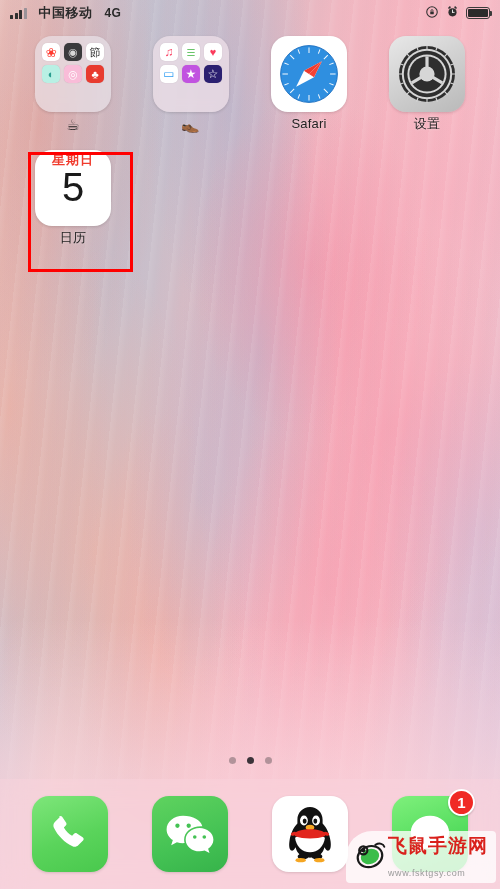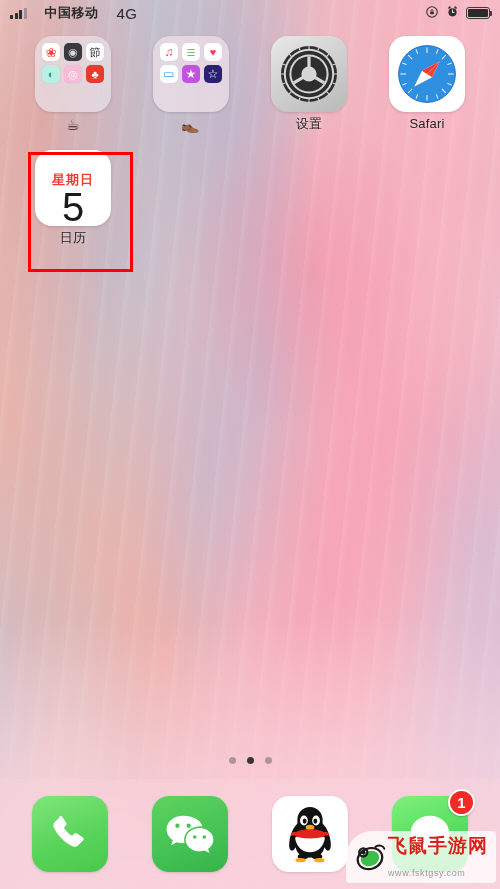--- a/index.html
+++ b/index.html
@@ -58,30 +58,30 @@
     position:absolute; left:0; right:0; bottom:0; height:270px;
     background:linear-gradient(to bottom, rgba(250,215,222,0) 0%, rgba(250,214,223,.62) 55%, rgba(249,210,221,.9) 100%);
   }
 
   
   #statusbar {
     position:absolute; top:0; left:0; right:0; height:26px;
     display:flex; align-items:center;
     padding:0 10px; color:#2a2a2a; font-size:13px; z-index:40;
   }
-  .sb-left { display:flex; align-items:center; gap:18px; }
+  .sb-left { display:flex; align-items:center; gap:12px; }
   .sb-center { position:absolute; left:0; right:0; text-align:center;
                font-size:14px; font-weight:700; letter-spacing:.4px; pointer-events:none; }
   .sb-right { margin-left:auto; display:flex; align-items:center; gap:7px; }
   .bars { display:flex; align-items:flex-end; gap:1.5px; height:11px; }
   .bars i { display:block; width:3px; background:#2f2f2f; border-radius:.5px; }
   .bars i:nth-child(1){height:4px;} .bars i:nth-child(2){height:6px;}
   .bars i:nth-child(3){height:8.5px;} .bars i:nth-child(4){height:11px;background:#9a9298;}
   .carrier { font-size:13px; font-weight:600; letter-spacing:.5px; }
-  .nettype { font-size:15px; font-weight:400; letter-spacing:.3px; }
+  .nettype { font-size:12px; font-weight:700; letter-spacing:.3px; }
   .battery { width:24px; height:12px; border:1.3px solid #3a3a3a; border-radius:3px;
              position:relative; padding:1.4px; }
   .battery::after { content:""; position:absolute; right:-3.4px; top:3.3px;
              width:2px; height:4.6px; background:#3a3a3a; border-radius:0 1px 1px 0; }
   .battery span { display:block; height:100%; background:#2b2b2b; border-radius:1px; }
 
   
   #grid {
     position:absolute; top:36px; left:0; right:0; z-index:20;
     display:grid; grid-template-columns:repeat(4,1fr);
@@ -109,21 +109,21 @@
   
   .appstore { background:linear-gradient(160deg,#25a3f5 0%,#1e7ef0 55%,#2f6ce8 100%);
               display:flex; align-items:center; justify-content:center; }
   
   .safari { background:#fff; display:flex; align-items:center; justify-content:center; }
   
   .settings { background:linear-gradient(150deg,#e8e8e8 0%,#d2d2d2 45%,#b9b9b9 100%);
               display:flex; align-items:center; justify-content:center; }
   
   .calendar { background:#fff; display:flex; flex-direction:column;
-              align-items:center; justify-content:flex-end; }
+              align-items:center; justify-content:flex-start; }
   .cal-dow { color:#f03b2d; font-size:13px; font-weight:700; letter-spacing:1px;
              margin-top:3px; line-height:1; }
   .cal-day { color:#1a1a1a; font-size:40px; font-weight:300; line-height:.95;
              margin-top:2px; font-family:"Liberation Sans",sans-serif; }
 
   
   #highlight {
     position:absolute; left:28px; top:152px; width:105px; height:120px;
     border:3px solid #ff0000; z-index:30; pointer-events:none;
   }
@@ -151,21 +151,21 @@
   .badge {
     position:absolute; top:-7px; right:-7px; min-width:27px; height:27px;
     background:#f02a25; border:2px solid #fff; border-radius:14px; color:#fff;
     font-size:15px; font-weight:600; display:flex; align-items:center;
     justify-content:center; padding:0 5px; box-shadow:0 1px 2px rgba(0,0,0,.2); z-index:3;
   }
 
   
   #watermark {
     position:absolute; right:4px; bottom:6px; z-index:50;
-    display:flex; align-items:center; 
+    display:flex; 
     background:rgba(255,255,255,.78); border-radius:26px 4px 4px 4px;
     padding:5px 8px 5px 6px;
   }
   .wm-texts { display:flex; flex-direction:column; line-height:1; }
   .wm-title { font-size:19px; font-weight:700; color:#d9211c; letter-spacing:1px; }
   .wm-url { font-size:9px; color:#9a9a9a; letter-spacing:.6px; margin-top:14px; }
 </style>
 </head>
 <body>
 
@@ -235,20 +235,53 @@
         <div class="mini" style="background:#fff;color:#6ac56a;font-size:10px;">☰</div>
         <div class="mini" style="background:#fff;color:#fb3b5c;font-size:11px;">♥</div>
         <div class="mini" style="background:#fff;color:#2f9df4;font-size:12px;">▭</div>
         <div class="mini" style="background:#c153e0;color:#fff;font-size:12px;">★</div>
         <div class="mini" style="background:#2b2070;color:#fff;font-size:12px;">☆</div>
       </div>
     </div>
     <div class="app-label emoji">👞</div>
   </div>
 
+
+  <div class="cell">
+    <div class="icon-wrap">
+      <div class="sq safari">
+        <svg width="66" height="66" viewBox="0 0 72 72">
+          <circle cx="36" cy="36" r="31" fill="#2f8fe0"></circle>
+          <circle cx="36" cy="36" r="31" fill="none" stroke="#1d6fc0" stroke-width="1"></circle>
+          <g stroke="#ffffff" stroke-width="1.1" opacity=".95">
+            <line x1="36" y1="7" x2="36" y2="13"></line>
+            <line x1="36" y1="59" x2="36" y2="65"></line>
+            <line x1="7" y1="36" x2="13" y2="36"></line>
+            <line x1="59" y1="36" x2="65" y2="36"></line>
+            <line x1="15.5" y1="15.5" x2="19.8" y2="19.8"></line>
+            <line x1="52.2" y1="52.2" x2="56.5" y2="56.5"></line>
+            <line x1="56.5" y1="15.5" x2="52.2" y2="19.8"></line>
+            <line x1="19.8" y1="52.2" x2="15.5" y2="56.5"></line>
+            <line x1="24" y1="9.2" x2="25.8" y2="13.8"></line>
+            <line x1="48" y1="9.2" x2="46.2" y2="13.8"></line>
+            <line x1="62.8" y1="24" x2="58.2" y2="25.8"></line>
+            <line x1="62.8" y1="48" x2="58.2" y2="46.2"></line>
+            <line x1="48" y1="62.8" x2="46.2" y2="58.2"></line>
+            <line x1="24" y1="62.8" x2="25.8" y2="58.2"></line>
+            <line x1="9.2" y1="48" x2="13.8" y2="46.2"></line>
+            <line x1="9.2" y1="24" x2="13.8" y2="25.8"></line>
+          </g>
+          <path d="M50 22 L30.5 32.5 L22 50 L41.5 39.5 Z" fill="#ffffff"></path>
+          <path d="M50 22 L30.5 32.5 L36 36 Z" fill="#ed3b2f"></path>
+          <path d="M50 22 L41.5 39.5 L36 36 Z" fill="#f44336"></path>
+        </svg>
+      </div>
+    </div>
+    <div class="app-label">Safari</div>
+  </div>
 
   <div class="cell">
     <div class="icon-wrap">
       <div class="sq settings">
         <svg width="64" height="64" viewBox="0 0 80 80">
           <g fill="#2e2e2e">
             <g id="teeth">
               <circle cx="40" cy="40" r="35" fill="#2e2e2e"></circle>
             </g>
             <circle cx="40" cy="40" r="31.5" fill="#d6d6d6"></circle>
@@ -279,53 +312,20 @@
             <line x1="5.6" y1="27" x2="10.3" y2="28.8"></line>
           </g>
         </svg>
       </div>
     </div>
     <div class="app-label">设置</div>
   </div>
 
   <div class="cell">
     <div class="icon-wrap">
-      <div class="sq safari">
-        <svg width="66" height="66" viewBox="0 0 72 72">
-          <circle cx="36" cy="36" r="31" fill="#2f8fe0"></circle>
-          <circle cx="36" cy="36" r="31" fill="none" stroke="#1d6fc0" stroke-width="1"></circle>
-          <g stroke="#ffffff" stroke-width="1.1" opacity=".95">
-            <line x1="36" y1="7" x2="36" y2="13"></line>
-            <line x1="36" y1="59" x2="36" y2="65"></line>
-            <line x1="7" y1="36" x2="13" y2="36"></line>
-            <line x1="59" y1="36" x2="65" y2="36"></line>
-            <line x1="15.5" y1="15.5" x2="19.8" y2="19.8"></line>
-            <line x1="52.2" y1="52.2" x2="56.5" y2="56.5"></line>
-            <line x1="56.5" y1="15.5" x2="52.2" y2="19.8"></line>
-            <line x1="19.8" y1="52.2" x2="15.5" y2="56.5"></line>
-            <line x1="24" y1="9.2" x2="25.8" y2="13.8"></line>
-            <line x1="48" y1="9.2" x2="46.2" y2="13.8"></line>
-            <line x1="62.8" y1="24" x2="58.2" y2="25.8"></line>
-            <line x1="62.8" y1="48" x2="58.2" y2="46.2"></line>
-            <line x1="48" y1="62.8" x2="46.2" y2="58.2"></line>
-            <line x1="24" y1="62.8" x2="25.8" y2="58.2"></line>
-            <line x1="9.2" y1="48" x2="13.8" y2="46.2"></line>
-            <line x1="9.2" y1="24" x2="13.8" y2="25.8"></line>
-          </g>
-          <path d="M50 22 L30.5 32.5 L22 50 L41.5 39.5 Z" fill="#ffffff"></path>
-          <path d="M50 22 L30.5 32.5 L36 36 Z" fill="#ed3b2f"></path>
-          <path d="M50 22 L41.5 39.5 L36 36 Z" fill="#f44336"></path>
-        </svg>
-      </div>
-    </div>
-    <div class="app-label">Safari</div>
-  </div>
-
-  <div class="cell">
-    <div class="icon-wrap">
       <div class="sq calendar">
         <div class="cal-dow">星期日</div>
         <div class="cal-day">5</div>
       </div>
     </div>
     <div class="app-label">日历</div>
   </div>
 
   <div class="cell"></div>
   <div class="cell"></div>

